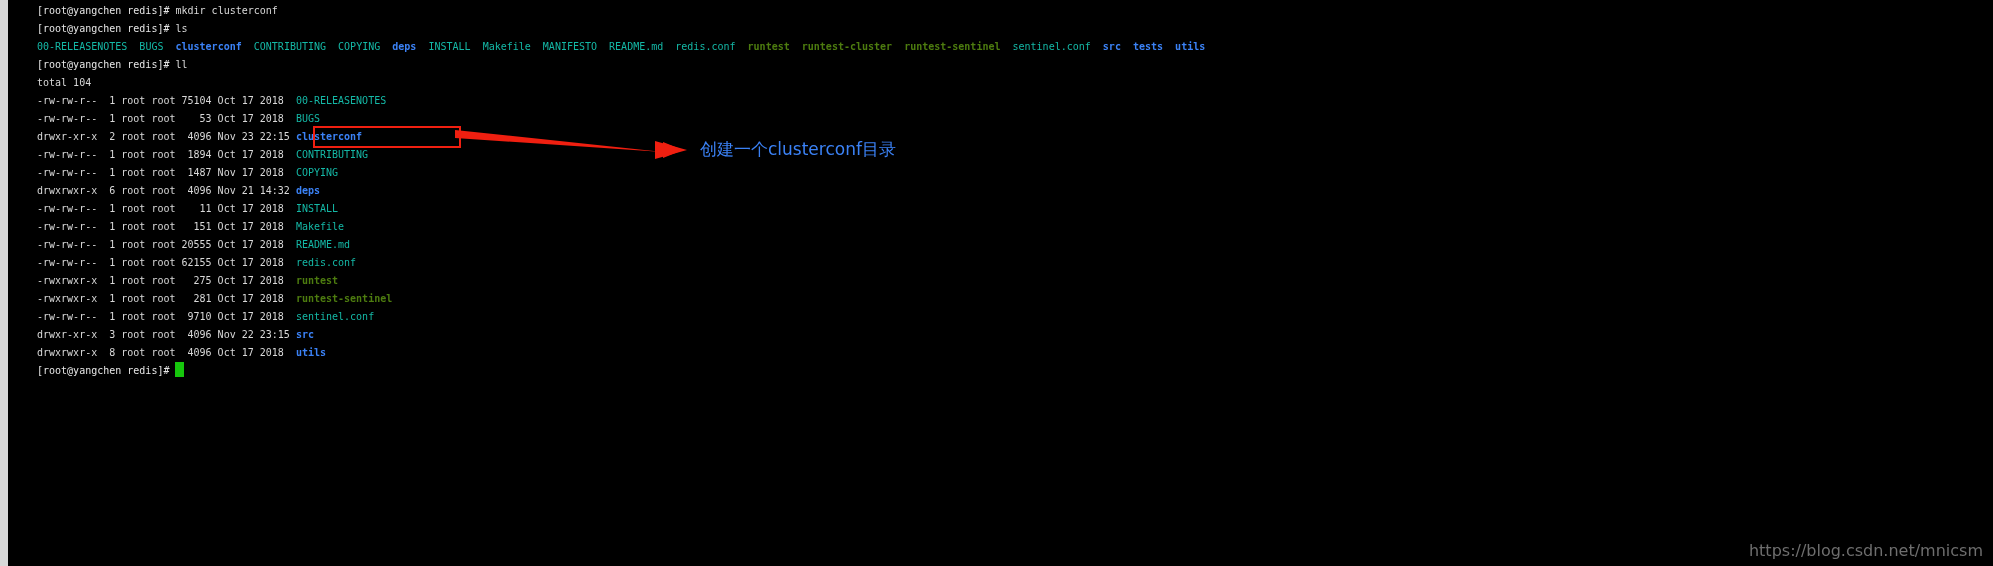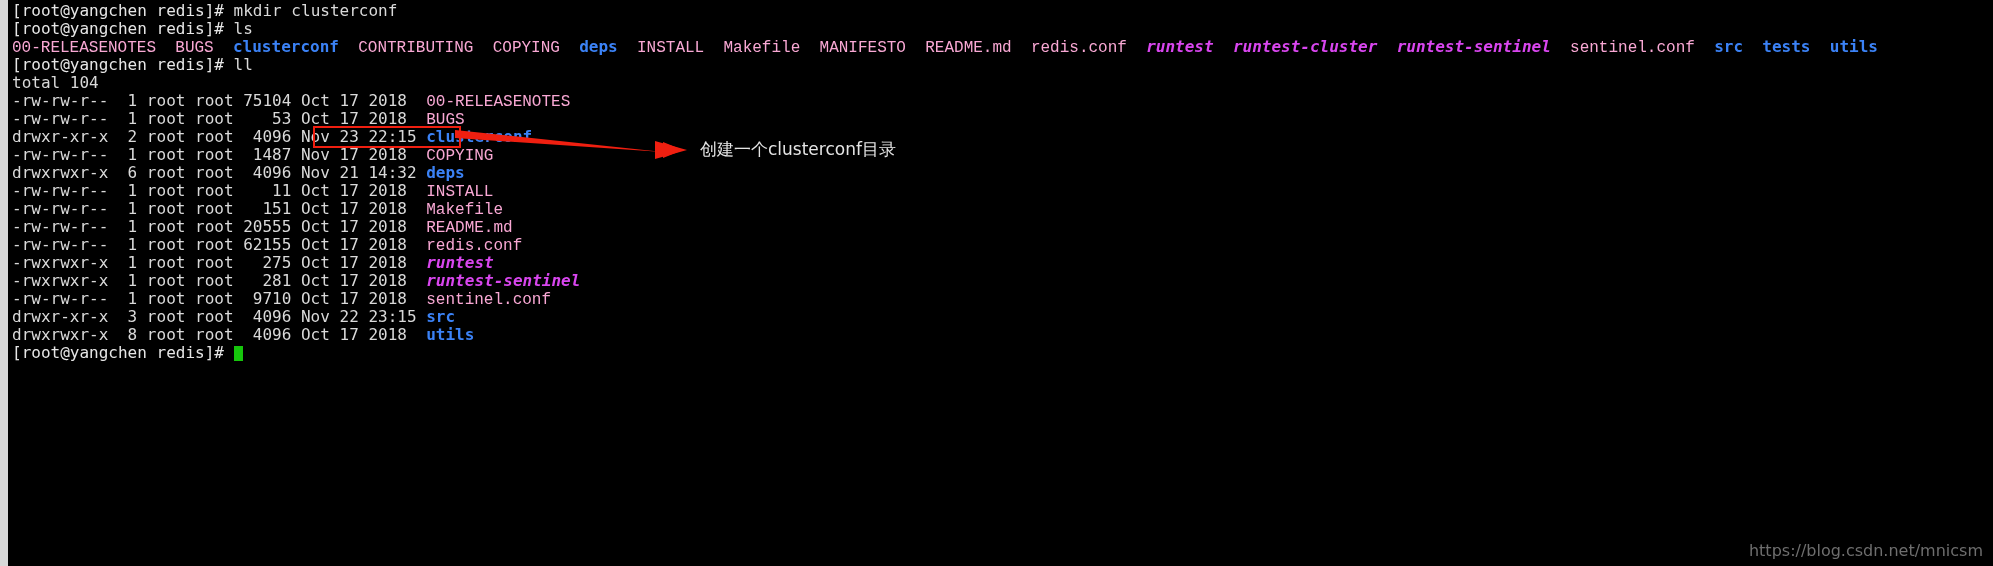--- a/index.html
+++ b/index.html
@@ -36,29 +36,30 @@
     left: 8px;
     top: 0;
     width: 1985px;
     height: 566px;
     padding: 2px 0 0 4px;
     box-sizing: border-box;
   }
   .line {
     height: 18px;
     line-height: 18px;
-    font-size: 16px;
+    font-size: 10px;
     white-space: pre;
     color: #d9d9d9;
     letter-spacing: 0px;
+    margin-left: 25px;
   }
   .prompt { color: #e6e6e6; }
   .dir  { color: #3b82f6; font-weight: bold; }
-  .exe  { color: #d946ef; font-weight: bold; font-style: italic; }
-  .file { color: #f9a8d4; font-family: Liberation Mono, monospace; }
+  .exe  { color: #4d7c0f; font-weight: bold; }
+  .file { color: #14b8a6; }
   .plain{ color: #d9d9d9; }
 
   
   .lsrow span { white-space: pre; }
 
   
   #anno-box {
     position: absolute;
     left: 313px;
     top: 126px;
@@ -77,21 +78,21 @@
     height: 36px;
     pointer-events: none;
   }
   #anno-text {
     position: absolute;
     left: 700px;
     top: 139px;
     font-family: "DejaVu Sans", "Liberation Sans", sans-serif;
     font-size: 17px;
     line-height: 20px;
-    color: #e5e5e5;
+    color: #3b82f6;
     white-space: pre;
   }
   
   .cursor {
     display: inline-block;
     width: 9px;
     height: 15px;
     background: #16c60c;
     vertical-align: -3px;
   }
@@ -116,20 +117,21 @@
 
   <div id="term">
       <div class="line"><span class="prompt">[root@yangchen redis]# </span><span class="plain">mkdir clusterconf</span></div>
       <div class="line"><span class="prompt">[root@yangchen redis]# </span><span class="plain">ls</span></div>
       <div class="line lsrow"><span class="file">00-RELEASENOTES</span><span class="plain">  </span><span class="file">BUGS</span><span class="plain">  </span><span class="dir">clusterconf</span><span class="plain">  </span><span class="file">CONTRIBUTING</span><span class="plain">  </span><span class="file">COPYING</span><span class="plain">  </span><span class="dir">deps</span><span class="plain">  </span><span class="file">INSTALL</span><span class="plain">  </span><span class="file">Makefile</span><span class="plain">  </span><span class="file">MANIFESTO</span><span class="plain">  </span><span class="file">README.md</span><span class="plain">  </span><span class="file">redis.conf</span><span class="plain">  </span><span class="exe">runtest</span><span class="plain">  </span><span class="exe">runtest-cluster</span><span class="plain">  </span><span class="exe">runtest-sentinel</span><span class="plain">  </span><span class="file">sentinel.conf</span><span class="plain">  </span><span class="dir">src</span><span class="plain">  </span><span class="dir">tests</span><span class="plain">  </span><span class="dir">utils</span></div>
       <div class="line"><span class="prompt">[root@yangchen redis]# </span><span class="plain">ll</span></div>
       <div class="line"><span class="plain">total 104</span></div>
       <div class="line"><span class="plain">-rw-rw-r--  1 root root 75104 Oct 17 2018  </span><span class="file">00-RELEASENOTES</span></div>
       <div class="line"><span class="plain">-rw-rw-r--  1 root root    53 Oct 17 2018  </span><span class="file">BUGS</span></div>
       <div class="line"><span class="plain">drwxr-xr-x  2 root root  4096 Nov 23 22:15 </span><span class="dir">clusterconf</span></div>
+      <div class="line"><span class="plain">-rw-rw-r--  1 root root  1894 Oct 17 2018  </span><span class="file">CONTRIBUTING</span></div>
       <div class="line"><span class="plain">-rw-rw-r--  1 root root  1487 Nov 17 2018  </span><span class="file">COPYING</span></div>
       <div class="line"><span class="plain">drwxrwxr-x  6 root root  4096 Nov 21 14:32 </span><span class="dir">deps</span></div>
       <div class="line"><span class="plain">-rw-rw-r--  1 root root    11 Oct 17 2018  </span><span class="file">INSTALL</span></div>
       <div class="line"><span class="plain">-rw-rw-r--  1 root root   151 Oct 17 2018  </span><span class="file">Makefile</span></div>
       <div class="line"><span class="plain">-rw-rw-r--  1 root root 20555 Oct 17 2018  </span><span class="file">README.md</span></div>
       <div class="line"><span class="plain">-rw-rw-r--  1 root root 62155 Oct 17 2018  </span><span class="file">redis.conf</span></div>
       <div class="line"><span class="plain">-rwxrwxr-x  1 root root   275 Oct 17 2018  </span><span class="exe">runtest</span></div>
       <div class="line"><span class="plain">-rwxrwxr-x  1 root root   281 Oct 17 2018  </span><span class="exe">runtest-sentinel</span></div>
       <div class="line"><span class="plain">-rw-rw-r--  1 root root  9710 Oct 17 2018  </span><span class="file">sentinel.conf</span></div>
       <div class="line"><span class="plain">drwxr-xr-x  3 root root  4096 Nov 22 23:15 </span><span class="dir">src</span></div>

